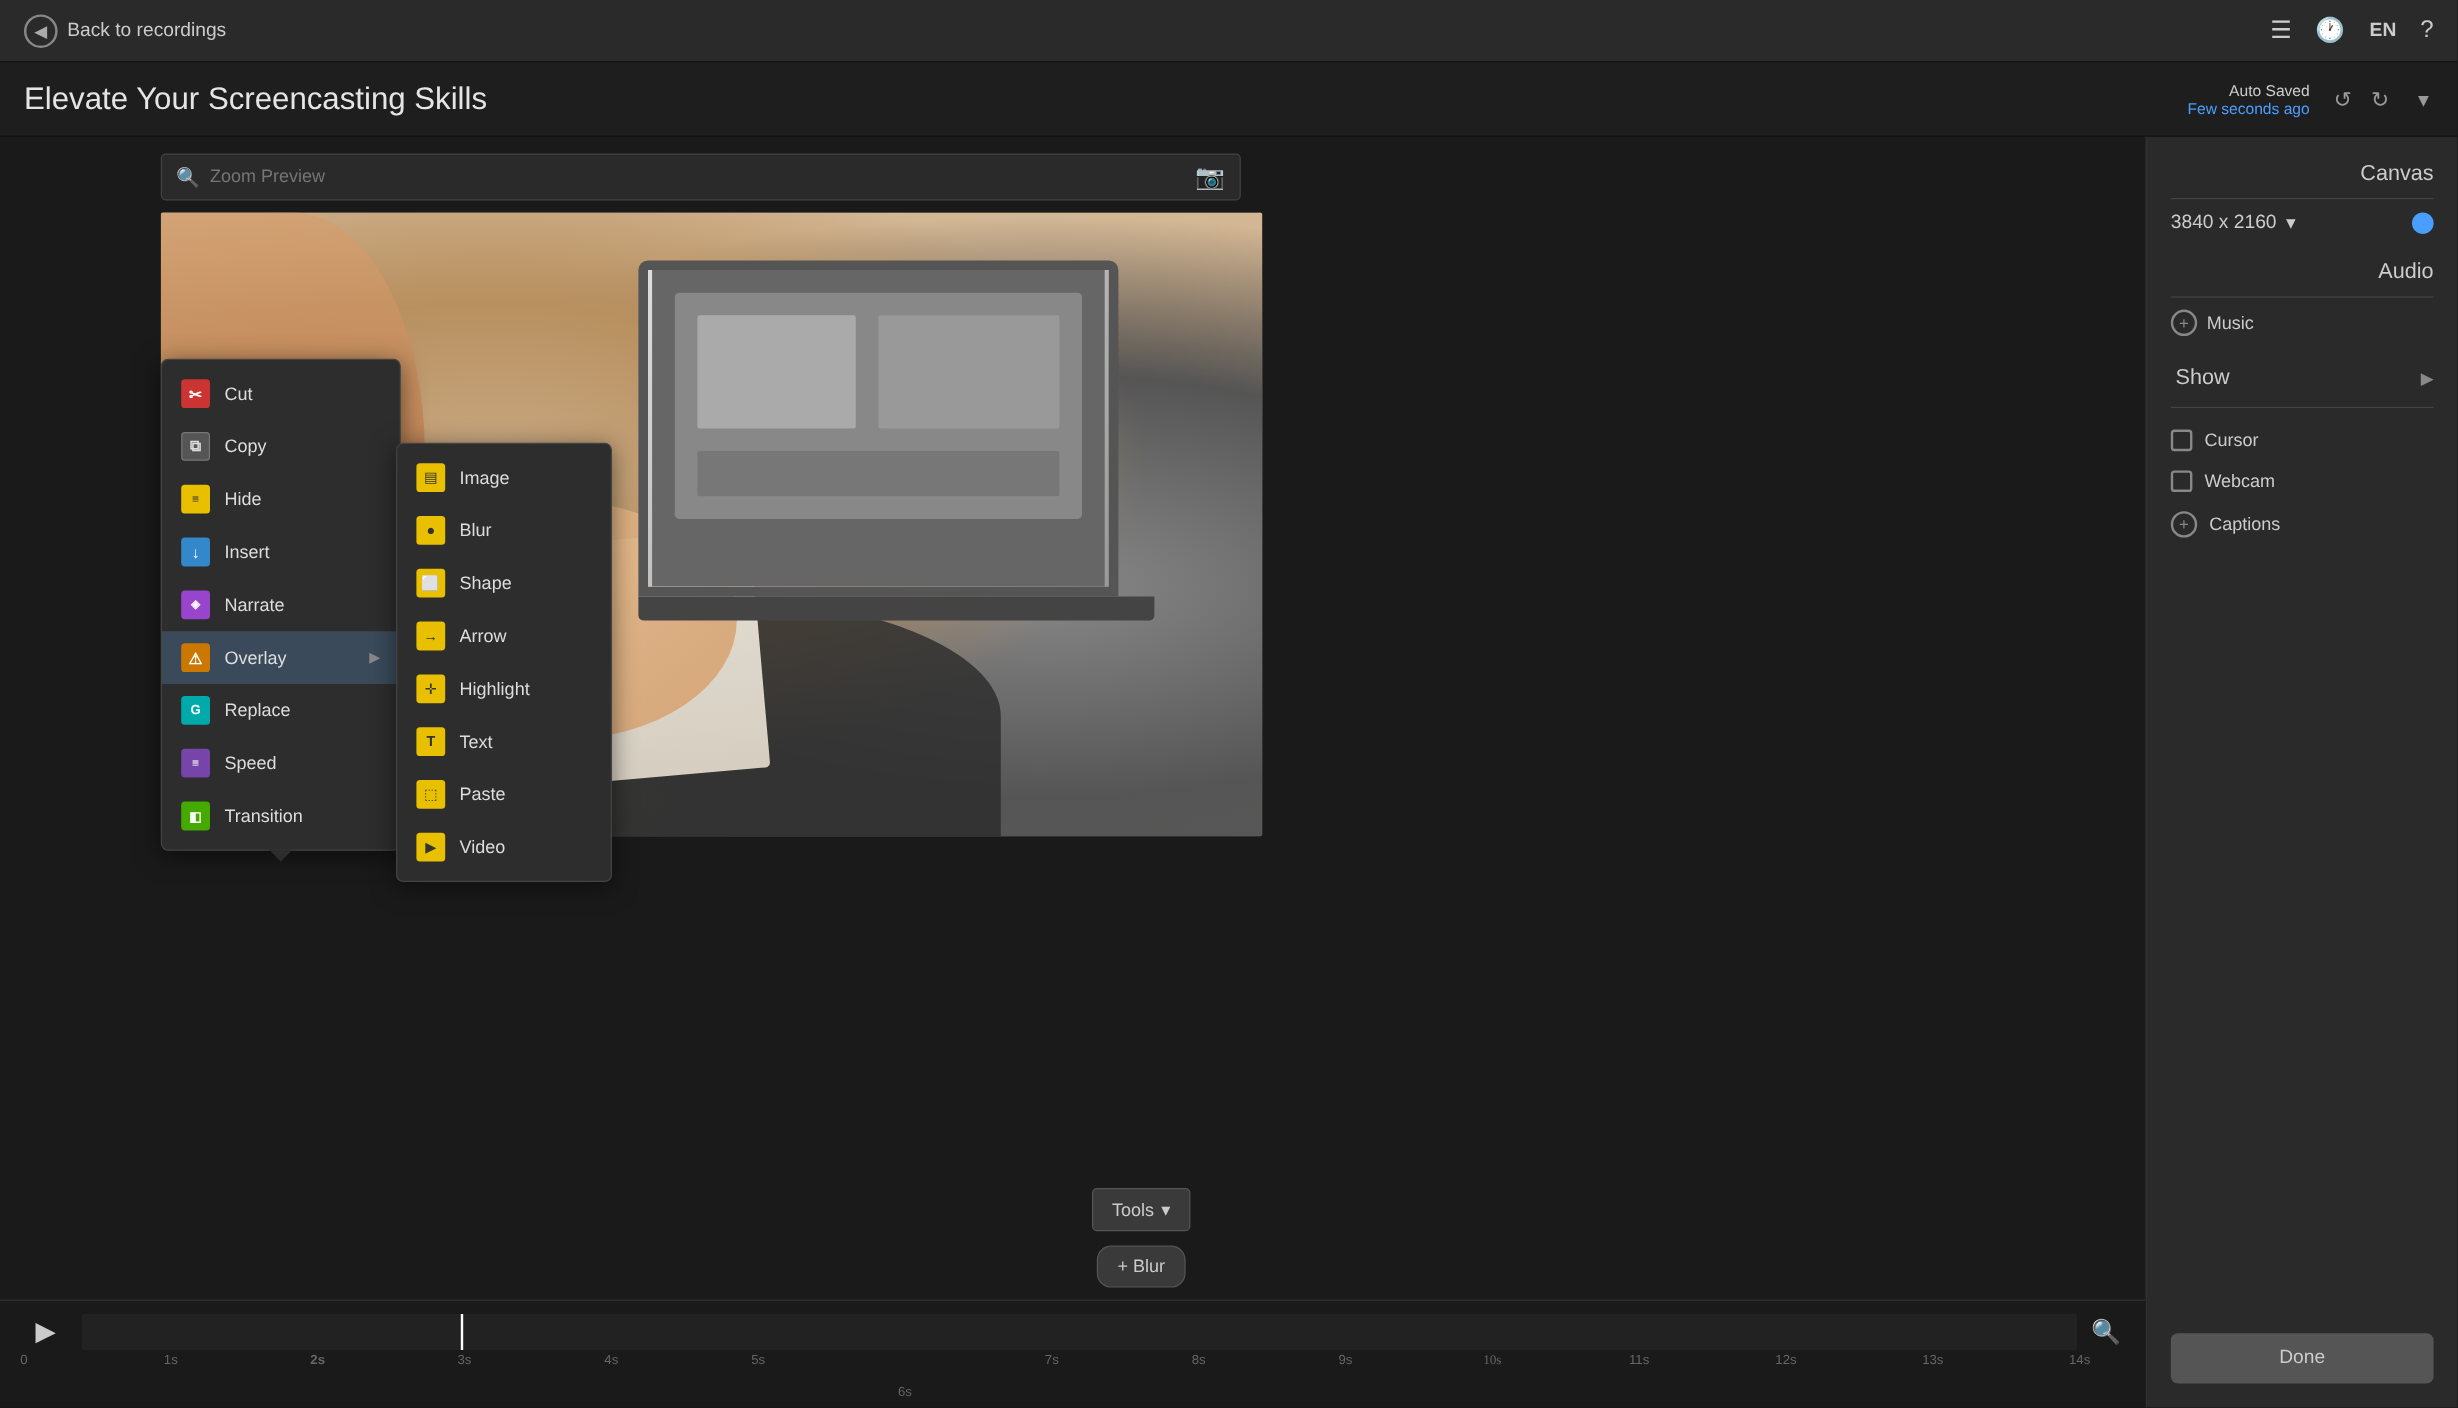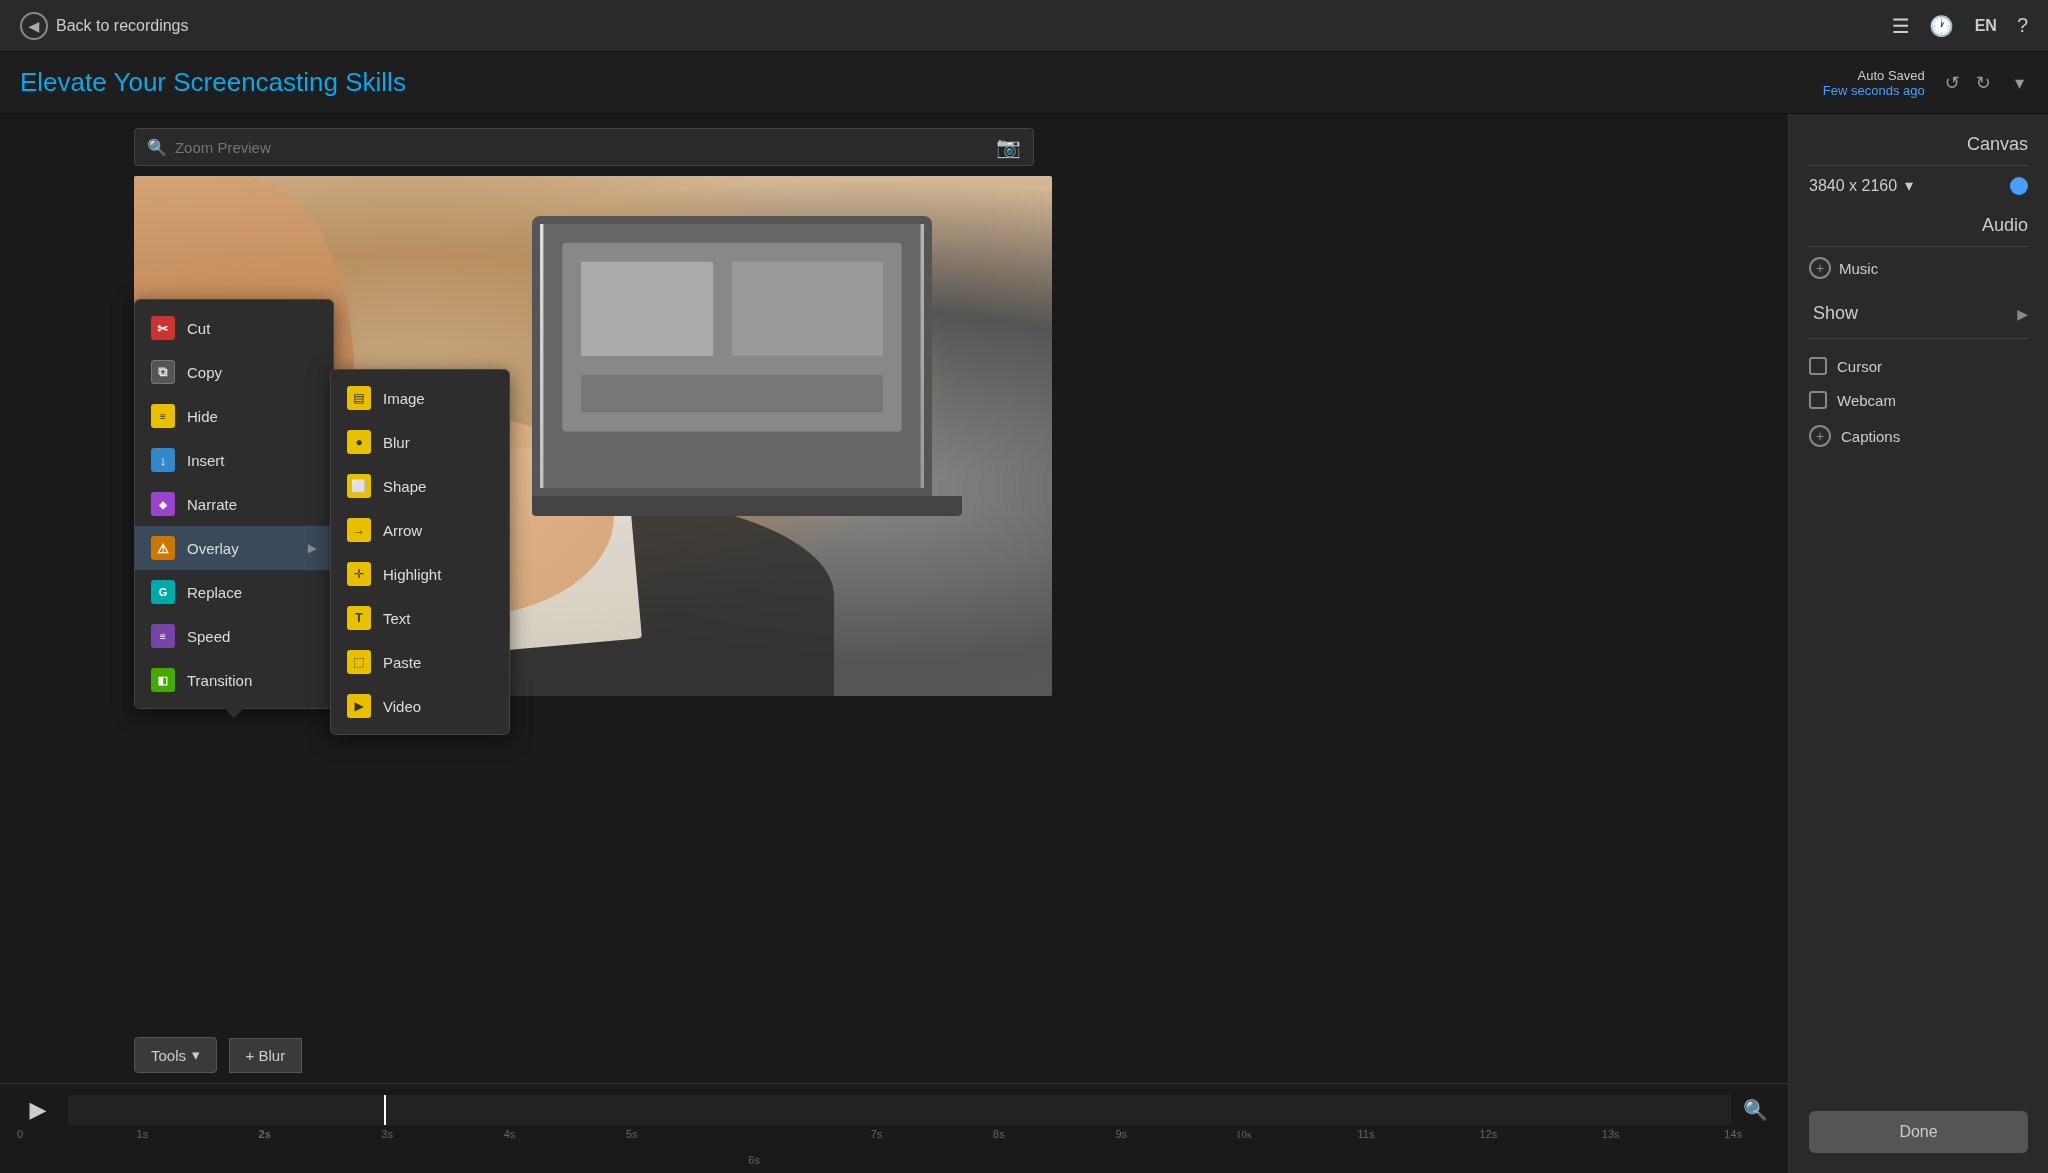--- a/index.html
+++ b/index.html
@@ -64,21 +64,21 @@
       background: #1e1e1e;
       height: 62px;
       display: flex;
       align-items: center;
       padding: 0 20px;
       border-bottom: 1px solid #111;
     }
     .project-title {
       font-size: 26px;
       font-weight: 400;
-      color: #0ea5e9;
+      color: #e5e5e5;
     }
     .title-right {
       margin-left: auto;
       display: flex;
       align-items: center;
       gap: 16px;
     }
     .auto-saved {
       text-align: right;
     }
@@ -257,39 +257,40 @@
       border-radius: 50% 50% 0 0;
       opacity: 0.8;
     }
 
     
     .tools-bar {
       display: flex;
       align-items: center;
       padding: 10px 20px 10px 134px;
       gap: 12px;
+      flex-direction: column;
     }
     .tools-btn {
       background: #3a3a3a;
       border: 1px solid #555;
       color: #ccc;
       padding: 8px 16px;
       border-radius: 4px;
       font-size: 15px;
       cursor: pointer;
       display: flex;
       align-items: center;
       gap: 6px;
     }
     .blur-btn {
       background: #3a3a3a;
       border: 1px solid #555;
       color: #ccc;
       padding: 8px 16px;
-      border-radius: 0;
+      border-radius: 12px;
       font-size: 15px;
       cursor: pointer;
       display: flex;
       align-items: flex-end;
       gap: 6px;
     }
 
     
     .timeline {
       height: 90px;

